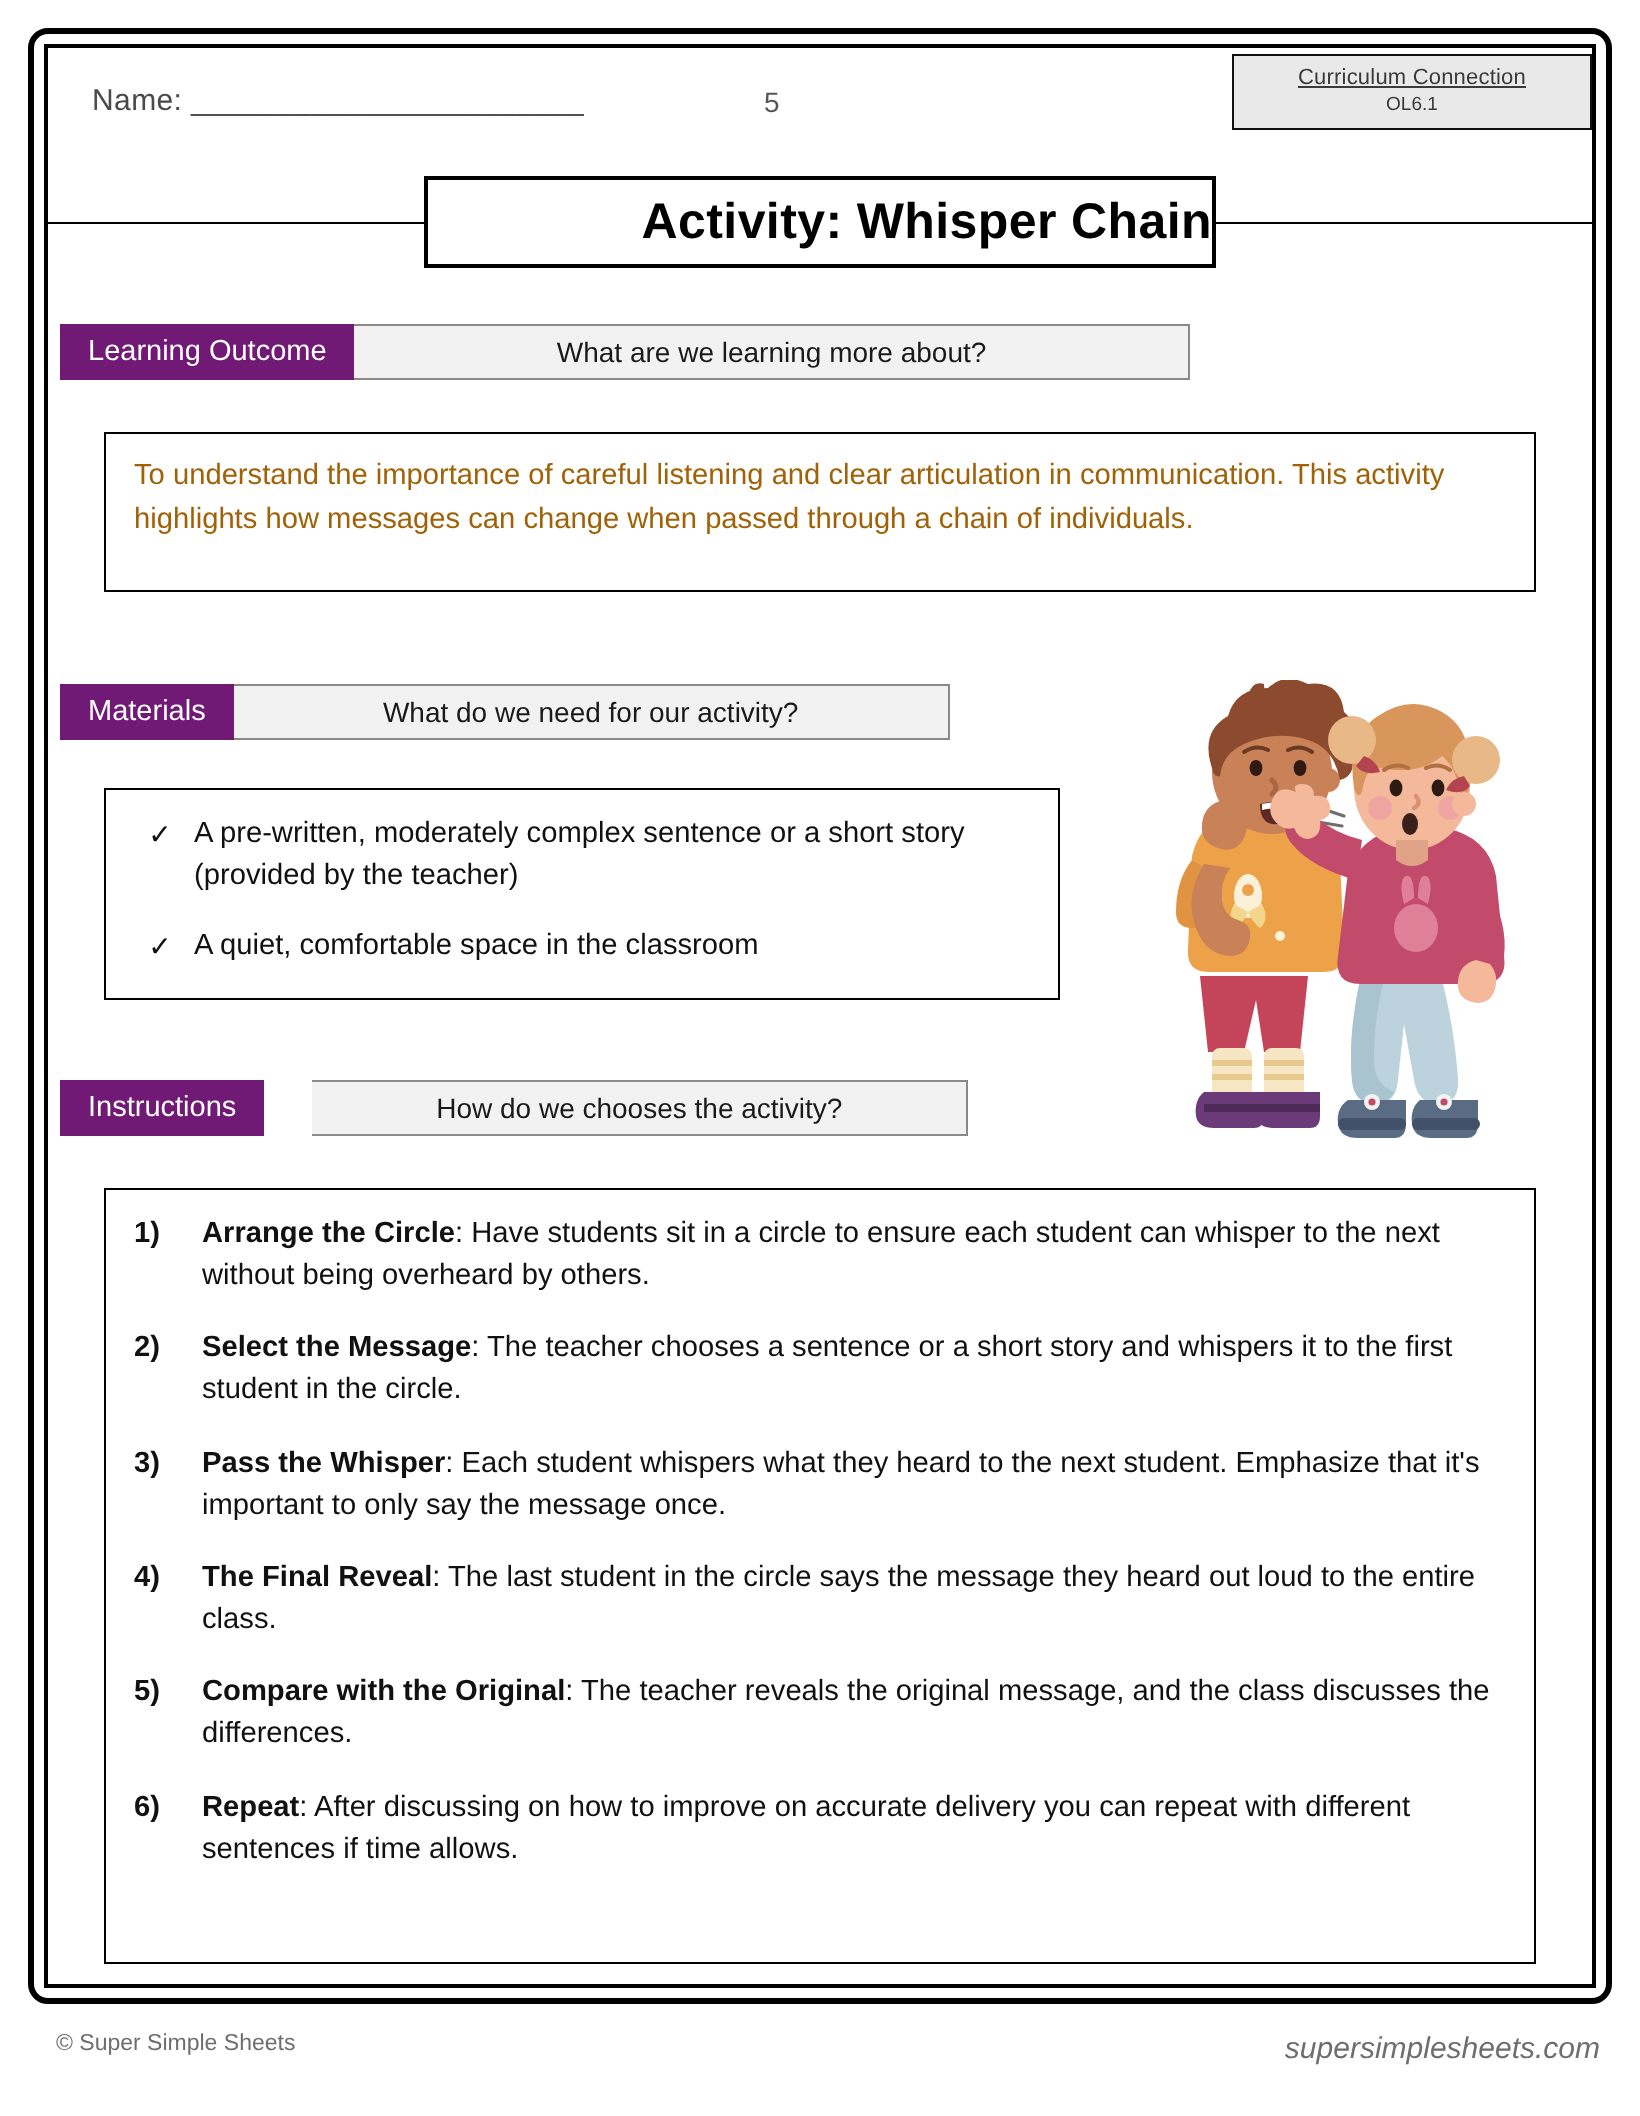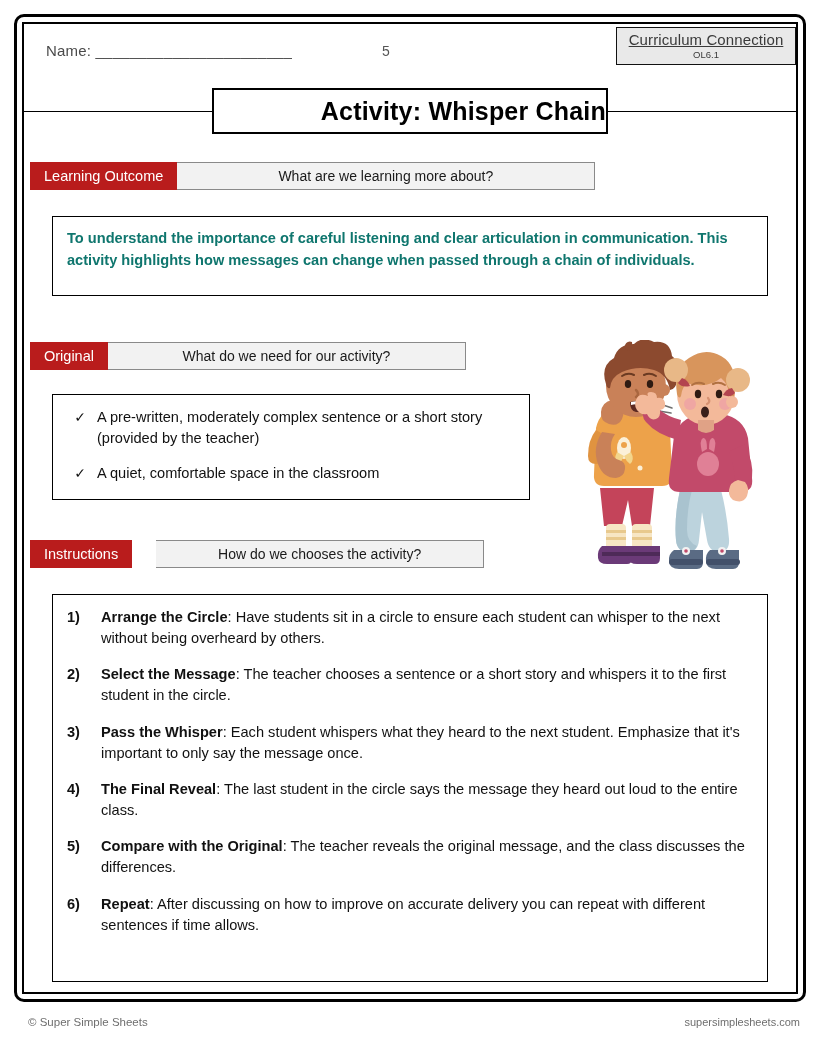--- a/index.html
+++ b/index.html
@@ -66,21 +66,21 @@
     width: 180px; height: 38px;
     background: #e9e9e9;
     border: 1px solid #111;
     display: flex;
     flex-direction: column;
     align-items: center;
     justify-content: center;
     line-height: 1.25;
   }
   .curric-title {
-    font-size: 15px;
+    font-size: 11px;
     color: #3a3a3a;
     text-decoration: underline;
     letter-spacing: .1px;
   }
   .curric-code {
     font-size: 9.5px;
     color: #3a3a3a;
   }
 
   
@@ -115,21 +115,21 @@
   }
 
   
   .sec-head {
     position: absolute;
     display: flex;
     align-items: stretch;
     height: 28px;
   }
   .sec-tag {
-    background: #b91c1c;
+    background: #701a75;
     color: #ffffff;
     font-size: 14.5px;
     display: flex;
     align-items: center;
     padding: 0 14px;
     white-space: nowrap;
   }
   .sec-q {
     background: #f2f2f2;
     border: 1px solid #8a8a8a;
@@ -144,23 +144,22 @@
 
   
   .box {
     position: absolute;
     border: 1px solid #000;
     background: #fff;
   }
 
   .body-text {
     font-size: 14.6px;
-    color: #0f766e;
+    color: #a16207;
     line-height: 1.48;
-    font-weight: bold;
   }
 
   
   #lo-head { left: 8px; top: 140px; }
   #lo-head .sec-q { width: 418px; }
   #lo-box {
     left: 30px; top: 194px;
     width: 716px; height: 80px;
     padding: 11px 14px 0 14px;
   }
@@ -236,22 +235,23 @@
   }
   .footer-left {
     position: absolute;
     left: 14px; top: 4px;
     font-size: 11.5px;
     color: #6e6e6e;
   }
   .footer-right {
     position: absolute;
     right: 6px; top: 4px;
-    font-size: 11px;
+    font-size: 15px;
     color: #6e6e6e;
+    font-style: italic;
   }
 </style>
 </head>
 <body>
 
 <div class="page">
 
   <div class="frame-outer"></div>
   <div class="frame-inner"></div>
 
@@ -276,21 +276,21 @@
 
     <div class="sec-head" id="lo-head">
       <div class="sec-tag">Learning Outcome</div>
       <div class="sec-q">What are we learning more about?</div>
     </div>
     <div class="box" id="lo-box">
       <div class="body-text">To understand the importance of careful listening and clear articulation in communication. This activity highlights how messages can change when passed through a chain of individuals.</div>
     </div>
 
     <div class="sec-head" id="mat-head">
-      <div class="sec-tag">Original</div>
+      <div class="sec-tag">Materials</div>
       <div class="sec-q">What do we need for our activity?</div>
     </div>
     <div class="box" id="mat-box">
       <div class="check-row">
         <span class="check-mark">✓</span>
         <span class="check-text">A pre-written, moderately complex sentence or a short story (provided by the teacher)</span>
       </div>
       <div class="check-row">
         <span class="check-mark">✓</span>
         <span class="check-text">A quiet, comfortable space in the classroom</span>

